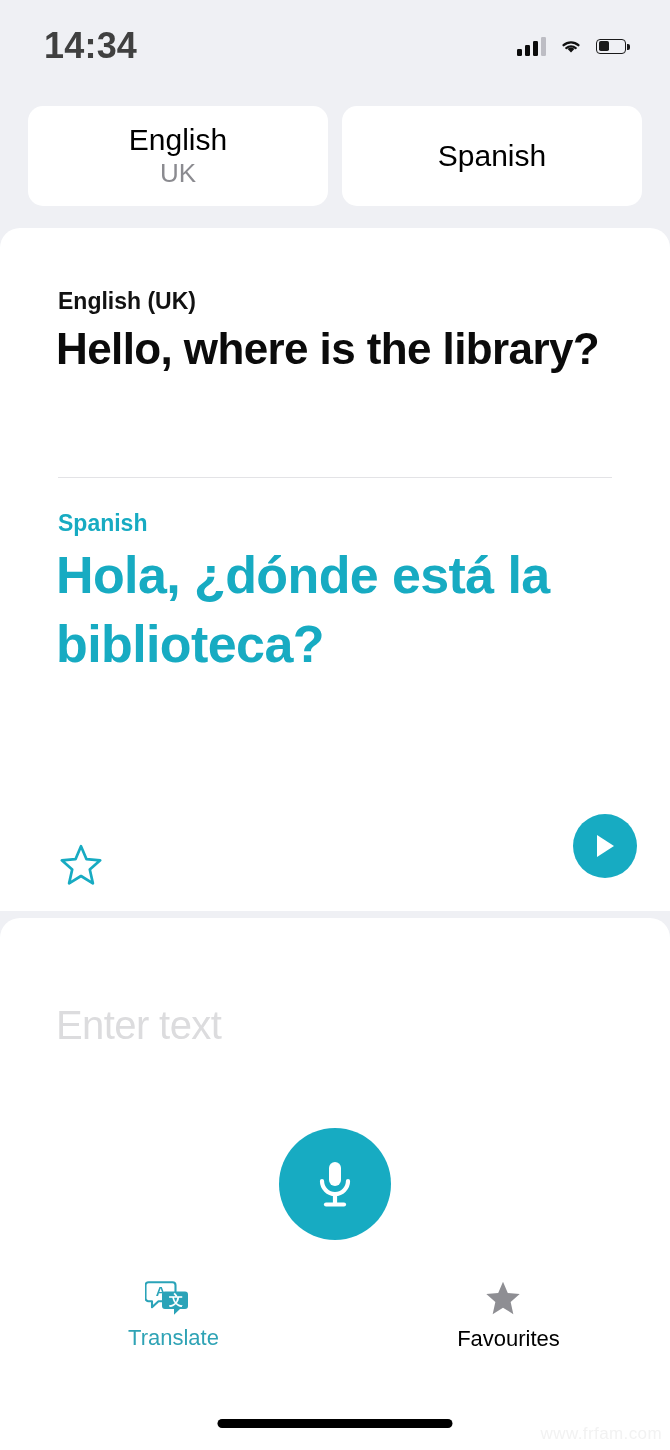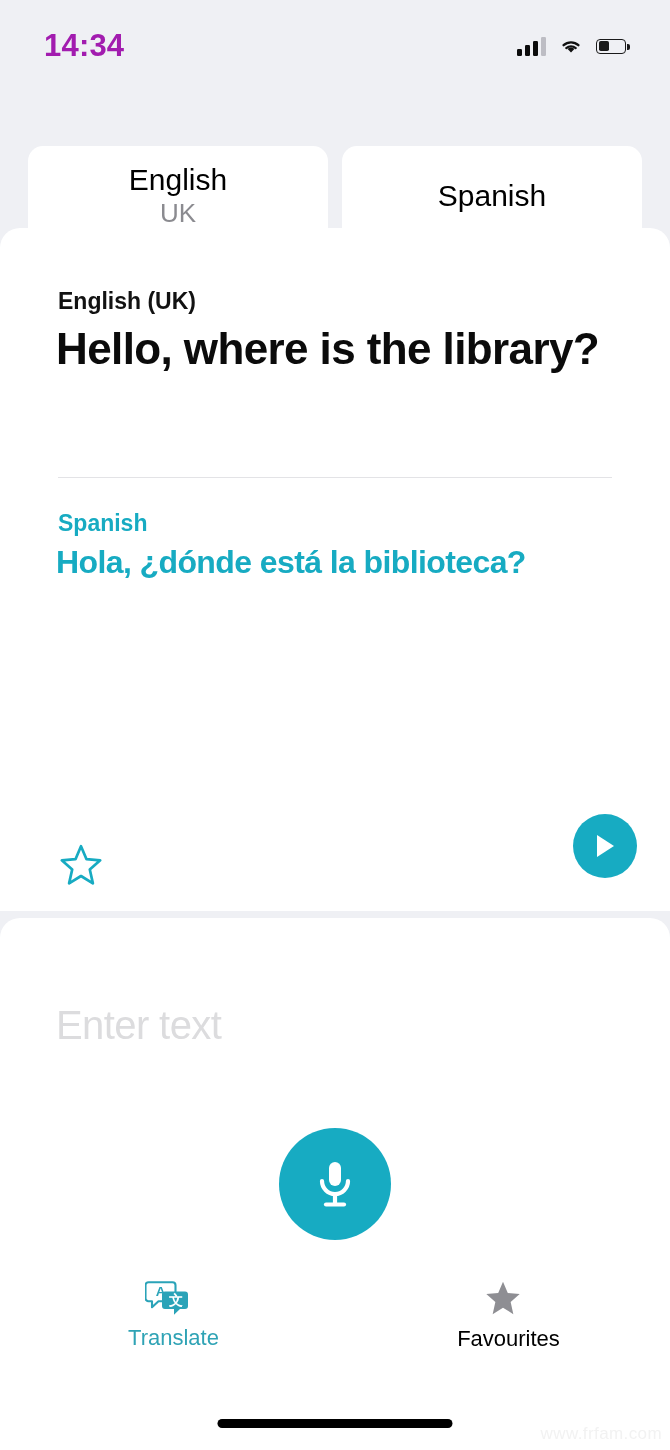--- a/index.html
+++ b/index.html
@@ -15,21 +15,21 @@
     background:#eff0f4;
   }
 
   
   .statusbar {
     position:absolute; top:0; left:0; right:0; height:86px;
     display:flex; align-items:center; justify-content:space-between;
     padding:0 44px 0 44px;
   }
   .clock {
-    font-size:31px; font-weight:600; color:#a21caf;
+    font-size:36px; font-weight:600; color:#404040;
     letter-spacing:0.2px; margin-top:6px;
   }
   .status-icons { display:flex; align-items:center; gap:13px; margin-top:6px; }
   .bars { display:flex; align-items:flex-end; gap:3px; height:20px; }
   .bars i { display:block; width:5px; border-radius:1.2px; background:#0c0c0c; }
   .bars i:nth-child(1){ height:7px; }
   .bars i:nth-child(2){ height:11px; }
   .bars i:nth-child(3){ height:15px; }
   .bars i:nth-child(4){ height:19px; background:#bdbdc4; }
   .wifi { width:24px; height:18px; }
@@ -40,21 +40,21 @@
   }
   .battery::after {
     content:""; position:absolute; right:-4.5px; top:4.4px;
     width:2.6px; height:6px; border-radius:0 2px 2px 0; background:#1a1a1a;
   }
   .battery b { display:block; height:100%; background:#1a1a1a; border-radius:1.8px; }
 
   
   .lang-row {
     position:absolute; top:106px; left:28px; right:28px;
-    display:flex; gap:14px;margin-top:40px;
+    display:flex; gap:14px;
   }
   .lang-btn {
     flex:1; height:100px; background:#ffffff; border-radius:15px;
     display:flex; flex-direction:column; align-items:center; justify-content:center;
     cursor:pointer;
   }
   .lang-name { font-size:30px; color:#000; font-weight:400; line-height:1.12; }
   .lang-sub  { font-size:26px; color:#8b8b90; font-weight:400; line-height:1.2; margin-top:1px; }
 
   
@@ -74,21 +74,21 @@
   .divider {
     position:absolute; top:249px; left:58px; right:58px;
     height:1px; background:#e3e3e6;
   }
   .tgt-label {
     position:absolute; top:282px; left:58px;
     font-size:23px; font-weight:600; color:#17abc2;
   }
   .tgt-text {
     position:absolute; top:313px; left:56px; right:58px;
-    font-size:32px; font-weight:700; color:#17abc2;
+    font-size:52px; font-weight:700; color:#17abc2;
     line-height:1.33; letter-spacing:-0.6px;
   }
   .star-btn { position:absolute; left:57px; top:615px; cursor:pointer; }
   .play-btn {
     position:absolute; right:33px; top:586px;
     width:64px; height:64px; border-radius:50%;
     background:#17abc2; display:flex; align-items:center; justify-content:center;
     cursor:pointer;
   }
 

